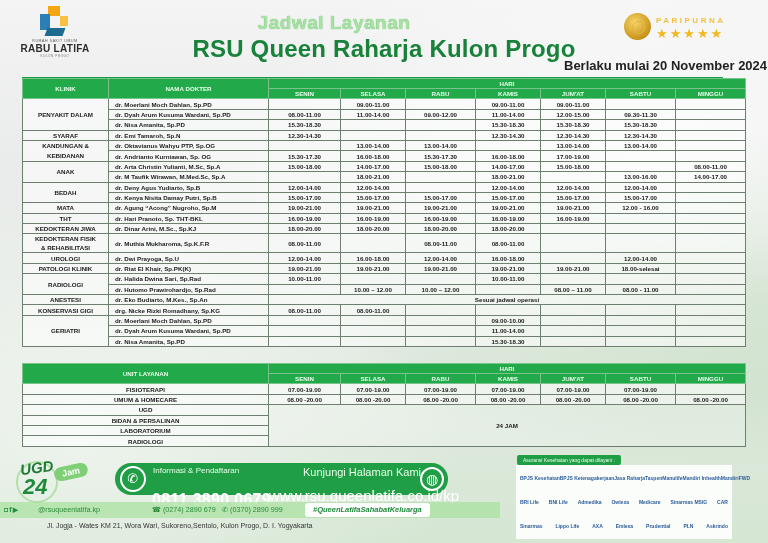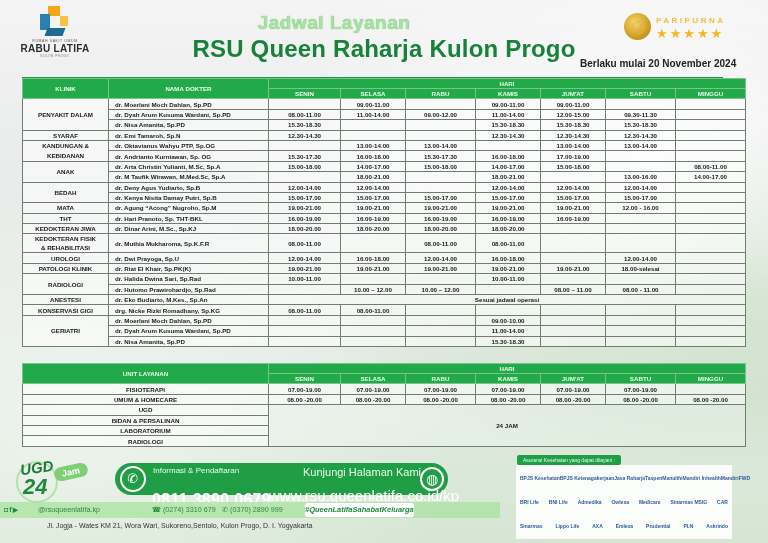--- a/index.html
+++ b/index.html
@@ -33,21 +33,21 @@
   .title-main { position: absolute; left: 0; width: 768px; top: 35px; text-align: center;
     font-size: 24px; font-weight: bold; color: #18813a; letter-spacing: 0.2px; }
 
   .paripurna { position: absolute; left: 624px; top: 13px; width: 130px; height: 34px; }
   .medal { position: absolute; left: 0; top: 0; width: 27px; height: 27px; border-radius: 50%;
     background: radial-gradient(circle at 40% 35%, #f6d56a, #c99419 70%, #9a6d0c); }
   .medal::after { content: ""; position: absolute; left: 8px; top: 8px; width: 11px; height: 11px; border-radius: 50%; border: 1.5px solid #e5b640; }
   .par-text { position: absolute; left: 32px; top: 3px; font-size: 8px; font-weight: bold; letter-spacing: 2.5px; color: #f2c23c; }
   .par-stars { position: absolute; left: 32px; top: 13px; font-size: 13px; letter-spacing: 2px; color: #f2b81d; }
 
-  .valid-from { position: absolute; left: 580px; top: 58px; font-size: 10px; font-weight: bold; color: #222; }
+  .valid-from { position: absolute; left: 564px; top: 58px; font-size: 13px; font-weight: bold; color: #222; }
   .green-line { position: absolute; left: 22px; top: 77px; width: 701px; height: 2px; background: #1e9a45; }
 
   
   table.sched { position: absolute; left: 22px; border-collapse: collapse; table-layout: fixed;
     font-size: 6.2px; color: #1a1a1a; }
   table.sched td, table.sched th { border: 0.8px solid #6f7f6f; text-align: center; vertical-align: middle;
     white-space: nowrap; overflow: hidden; padding: 0 2px; height: 10.4px; line-height: 9px; }
   table.sched th { background: #22a94a; color: #e8ffe9; font-weight: bold; border-color: #7ac48c; }
   table.sched td { font-weight: bold; background: rgba(255,255,255,0.55); }
   table.sched td.doc { text-align: left; padding-left: 6px; }
@@ -76,21 +76,21 @@
   .visit-url { position: absolute; left: 154px; top: 24px; font-size: 15px; color: #fff; }
   .globe-icon { position: absolute; right: 4px; top: 4px; width: 24px; height: 24px; border-radius: 50%; border: 2px solid #fff;
     font-size: 14px; text-align: center; line-height: 20px; color: #fff; }
 
   .social-bar { position: absolute; left: 0; top: 502px; width: 500px; height: 16px; background: rgba(170,225,160,0.75); }
   .social-item { position: absolute; top: 3px; font-size: 7.2px; color: #2a8a3a; }
   .soc-icons { left: 4px; color: #1f8a3b; font-weight: bold; letter-spacing: 1px; }
   .soc-handle { left: 38px; }
   .soc-phone1 { left: 152px; }
   .soc-phone2 { left: 222px; }
-  .hashtag { position: absolute; left: 305px; top: 1px; height: 14px; padding: 0 0; background: #fff; border-radius: 3px;
+  .hashtag { position: absolute; left: 305px; top: 1px; height: 14px; padding: 0 8px; background: #fff; border-radius: 3px;
     font-size: 7.5px; font-style: italic; font-weight: bold; color: #1f8a3b; line-height: 14px; }
   .address { position: absolute; left: 47px; top: 522px; font-size: 7px; color: #333; }
 
   .insurance { position: absolute; left: 516px; top: 455px; width: 216px; height: 83px; }
   .ins-title { position: absolute; left: 1px; top: 0px; height: 10px; padding: 0 6px; background: #1f9e45; color: #eaffea;
     font-size: 5px; line-height: 10px; border-radius: 2px; }
   .ins-box { position: absolute; left: 0; top: 10px; width: 216px; height: 74px; background: #fbfdfb; }
   .ins-row { position: absolute; left: 4px; width: 208px; height: 18px; display: flex; align-items: center; justify-content: space-between; }
   .ins-logo { font-size: 5px; font-weight: bold; color: #2c5d9a; white-space: nowrap; }
 </style>
@@ -473,21 +473,21 @@
   <div class="contact-label">Informasi &amp; Pendaftaran</div>
   <div class="contact-phone">0811 3890 0679</div>
   <div class="visit-label">Kunjungi Halaman Kami</div>
   <div class="visit-url">www.rsu.queenlatifa.co.id/kp</div>
   <div class="globe-icon">◍</div>
 </div>
 
 <div class="social-bar">
   <span class="social-item soc-icons">◘f▶</span>
   <span class="social-item soc-handle">@rsuqueenlatifa.kp</span>
-  <span class="social-item soc-phone1">☎ (0274) 3310 679</span>
+  <span class="social-item soc-phone1">☎ (0274) 2890 679</span>
   <span class="social-item soc-phone2">✆ (0370) 2890 999</span>
   <span class="hashtag">#QueenLatifaSahabatKeluarga</span>
 </div>
 
 <div class="address">Jl. Jogja - Wates KM 21, Wora Wari, Sukoreno,Sentolo, Kulon Progo, D. I. Yogyakarta</div>
 
 <div class="insurance">
   <div class="ins-box">
     <div class="ins-row" id="ins-row-0" style="top:4px">
         <span class="ins-logo">BPJS Kesehatan</span>

